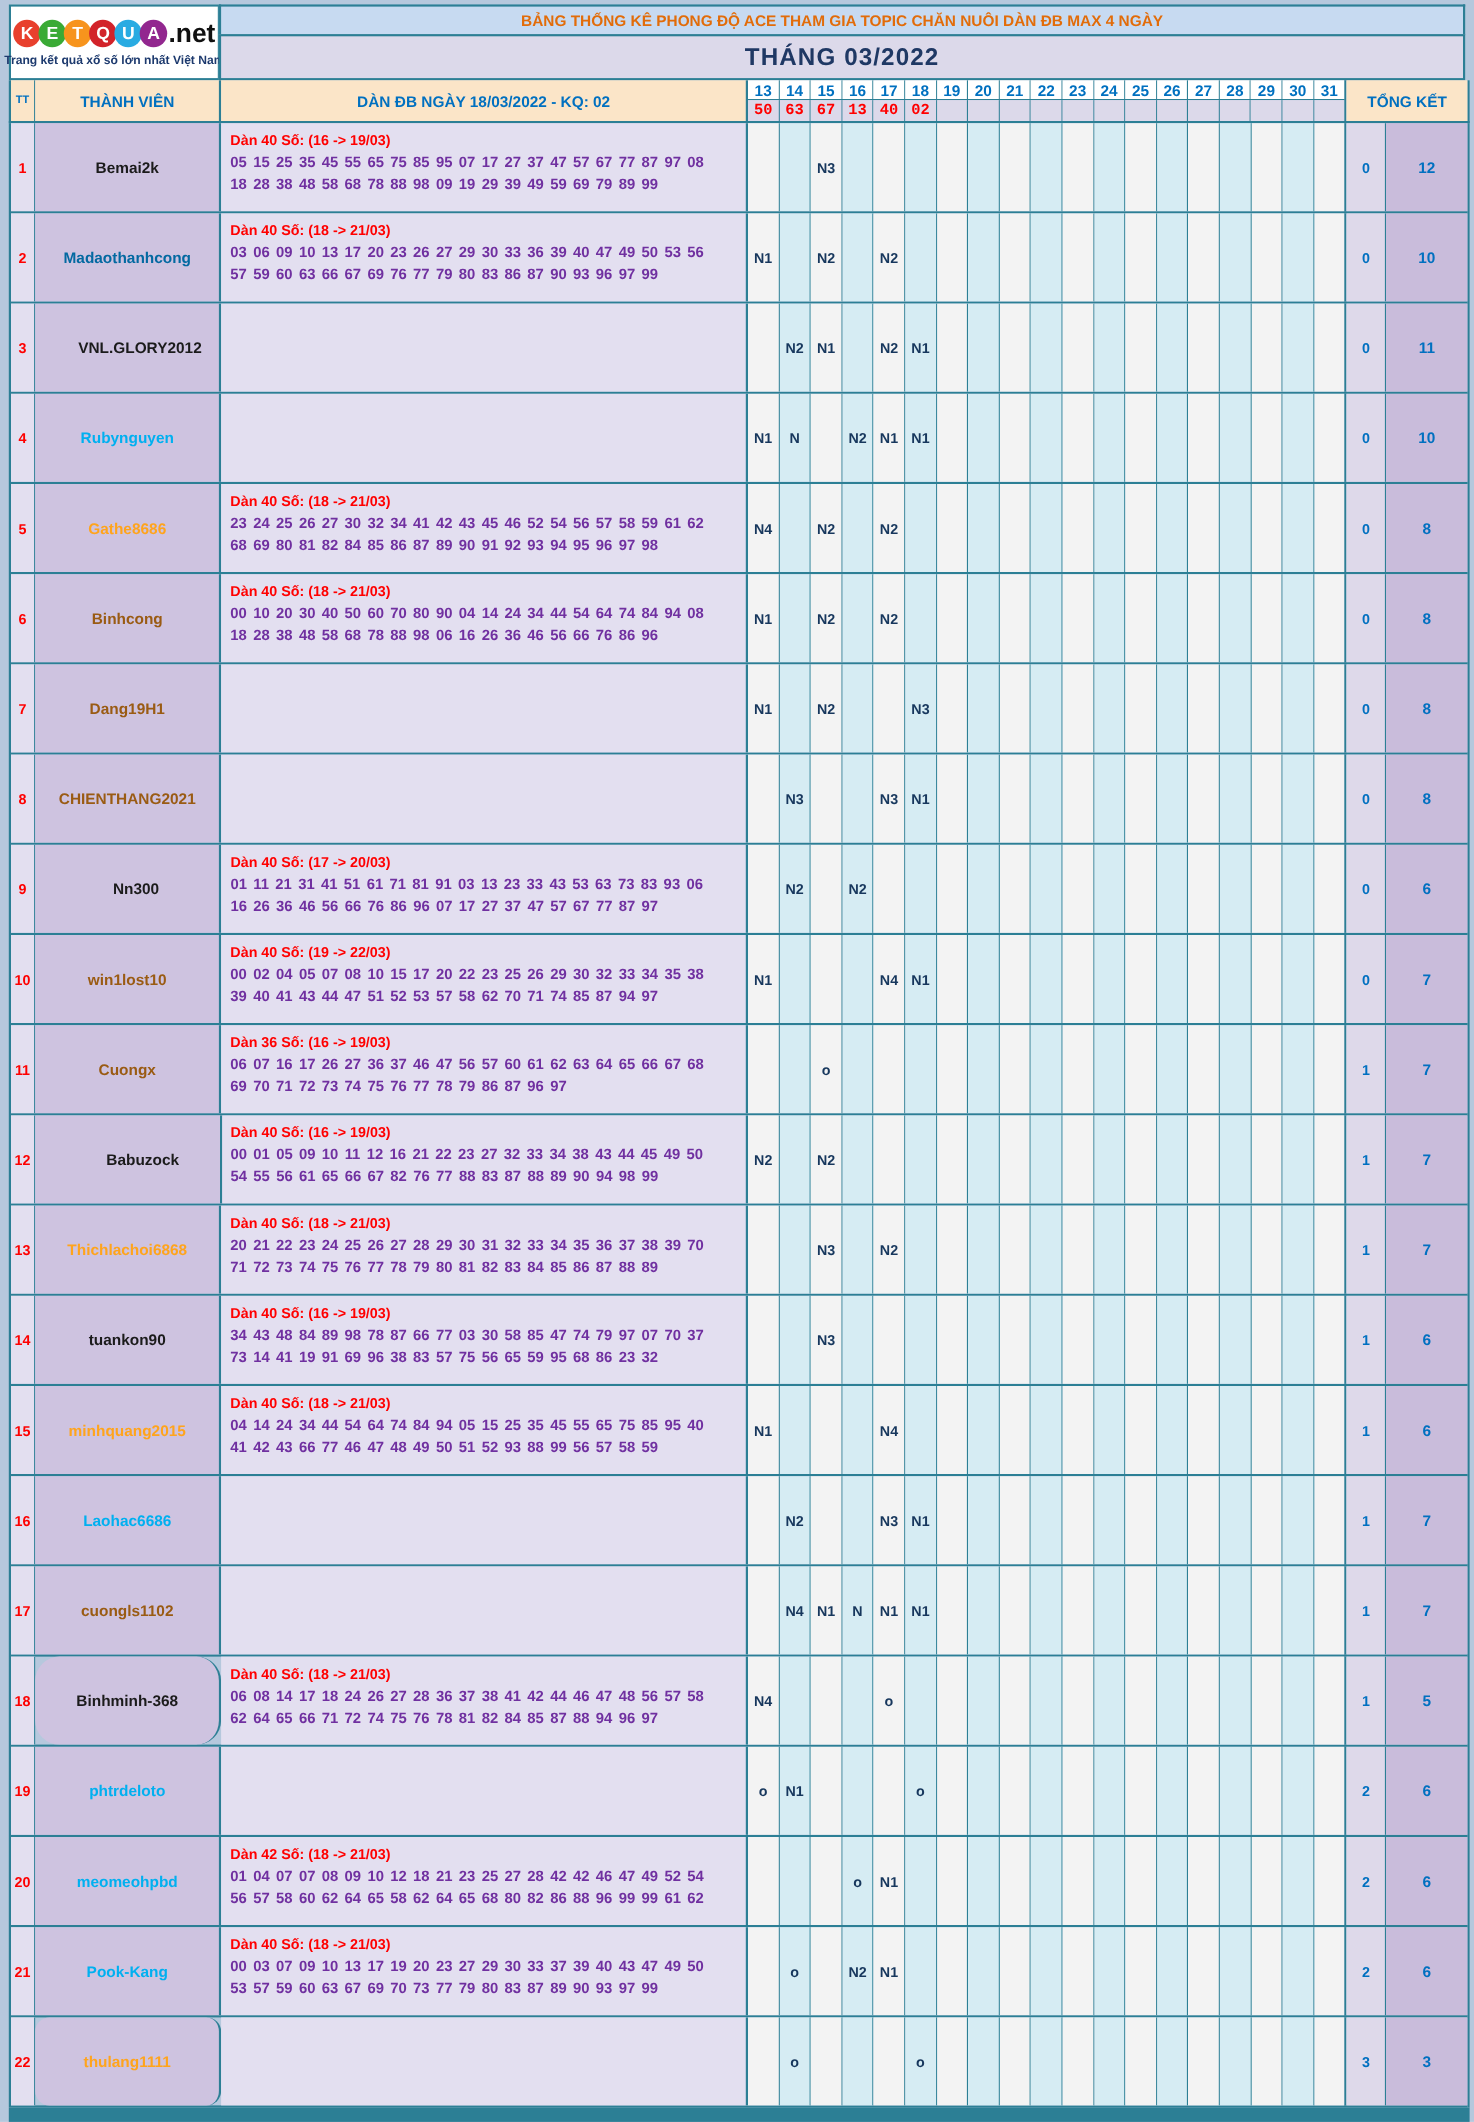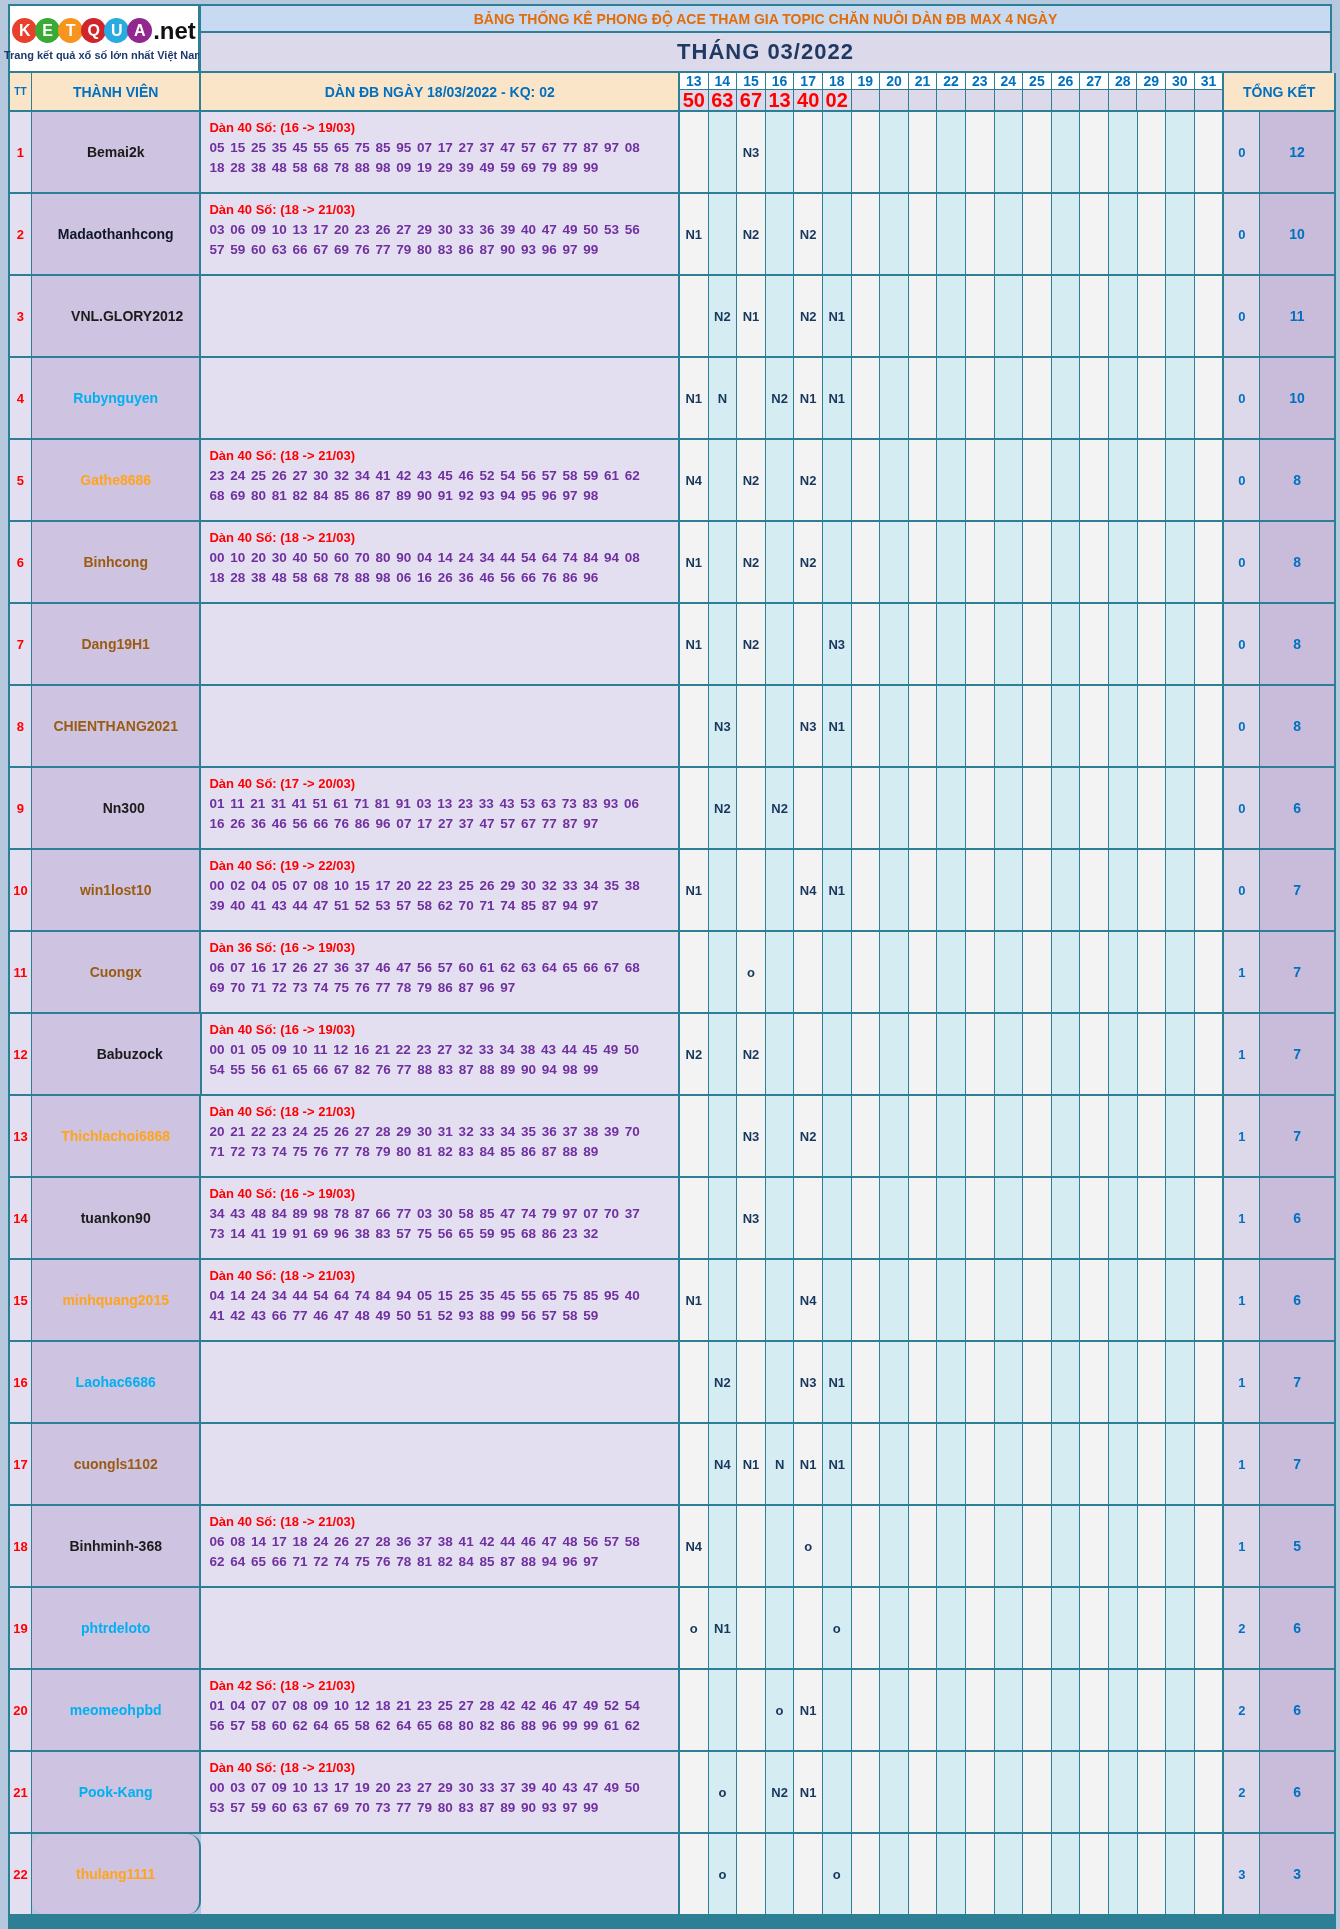--- a/index.html
+++ b/index.html
@@ -29,22 +29,22 @@
   .hcell{background:#fbe5c8;color:#0070c0;font-weight:bold;display:flex;align-items:center;justify-content:center;}
   .h-tt{width:22px;border-right:1px solid #2c7f95;font-size:10px;}
   .h-member{width:170px;border-right:2px solid #2c7f95;font-size:14px;}
   .h-dan{width:480px;border-right:2px solid #2c7f95;font-size:14px;}
   .h-days{width:546px;display:flex;flex-direction:column;border-right:2px solid #2c7f95;}
   .day-num-row{height:19px;display:flex;border-bottom:1px solid #2c7f95;}
   .day-num-cell{flex:1;background:#ffffff;border-right:1px solid #2c7f95;color:#0070c0;font-weight:bold;font-size:14px;
                 display:flex;align-items:center;justify-content:center;}
   .day-num-cell:last-child{border-right:none;}
   .kq-row{height:20px;display:flex;}
-  .kq-cell{flex:1;background:#dcd9ea;border-right:1px solid #2c7f95;color:#ff0000;font-weight:bold;font-size:20px;
-           display:flex;align-items:center;justify-content:center;}
+  .kq-cell{flex:1;background:#dcd9ea;border-right:1px solid #2c7f95;color:#ff0000;font-weight:bold;font-size:14px;
+           display:flex;align-items:center;justify-content:center;font-family:Liberation Mono, monospace;}
   .kq-cell:last-child{border-right:none;}
   .h-total{width:110px;font-size:14px;}
 
   
   .rows{position:absolute;left:8px;top:112px;width:1328px;
         border-left:2px solid #2c7f95;border-right:2px solid #2c7f95;}
   .row{display:flex;height:82px;border-bottom:2px solid #2c7f95;}
   .c-tt{width:22px;background:#e3dff0;border-right:1px solid #2c7f95;color:#fe0000;font-weight:bold;font-size:13px;
         display:flex;align-items:center;justify-content:center;}
   .c-member{width:170px;background:#cec3e0;border-right:2px solid #2c7f95;font-weight:bold;font-size:14px;
@@ -167,21 +167,21 @@
           <div class="day-cell day-even"></div>
           <div class="day-cell day-odd"></div>
           <div class="day-cell day-even"></div>
           <div class="day-cell day-odd"></div>
         </div>
         <div class="c-t1">0</div>
         <div class="c-t2">12</div>
       </div>
       <div class="row">
         <div class="c-tt">2</div>
-        <div class="c-member" style="color: #0f172a;">Madaothanhcong</div>
+        <div class="c-member" style="color: #0369a1;">Madaothanhcong</div>
         <div class="c-dan">
           <div class="dan-label">Dàn 40 Số: (18 -&gt; 21/03)</div>
           <div class="dan-nums">03 06 09 10 13 17 20 23 26 27 29 30 33 36 39 40 47 49 50 53 56</div>
           <div class="dan-nums">57 59 60 63 66 67 69 76 77 79 80 83 86 87 90 93 96 97 99</div>
         </div>
         <div class="c-days">
           <div class="day-cell day-odd">N1</div>
           <div class="day-cell day-even"></div>
           <div class="day-cell day-odd">N2</div>
           <div class="day-cell day-even"></div>
@@ -655,21 +655,21 @@
           <div class="day-cell day-even"></div>
           <div class="day-cell day-odd"></div>
           <div class="day-cell day-even"></div>
           <div class="day-cell day-odd"></div>
         </div>
         <div class="c-t1">1</div>
         <div class="c-t2">7</div>
       </div>
       <div class="row">
         <div class="c-tt">18</div>
-        <div class="c-member" style="color: rgb(27, 27, 27);">Binhminh-368</div>
+        <div class="c-member" style="color: rgb(27, 27, 27); border-radius: 22px;">Binhminh-368</div>
         <div class="c-dan">
           <div class="dan-label">Dàn 40 Số: (18 -&gt; 21/03)</div>
           <div class="dan-nums">06 08 14 17 18 24 26 27 28 36 37 38 41 42 44 46 47 48 56 57 58</div>
           <div class="dan-nums">62 64 65 66 71 72 74 75 76 78 81 82 84 85 87 88 94 96 97</div>
         </div>
         <div class="c-days">
           <div class="day-cell day-odd">N4</div>
           <div class="day-cell day-even"></div>
           <div class="day-cell day-odd"></div>
           <div class="day-cell day-even"></div>

